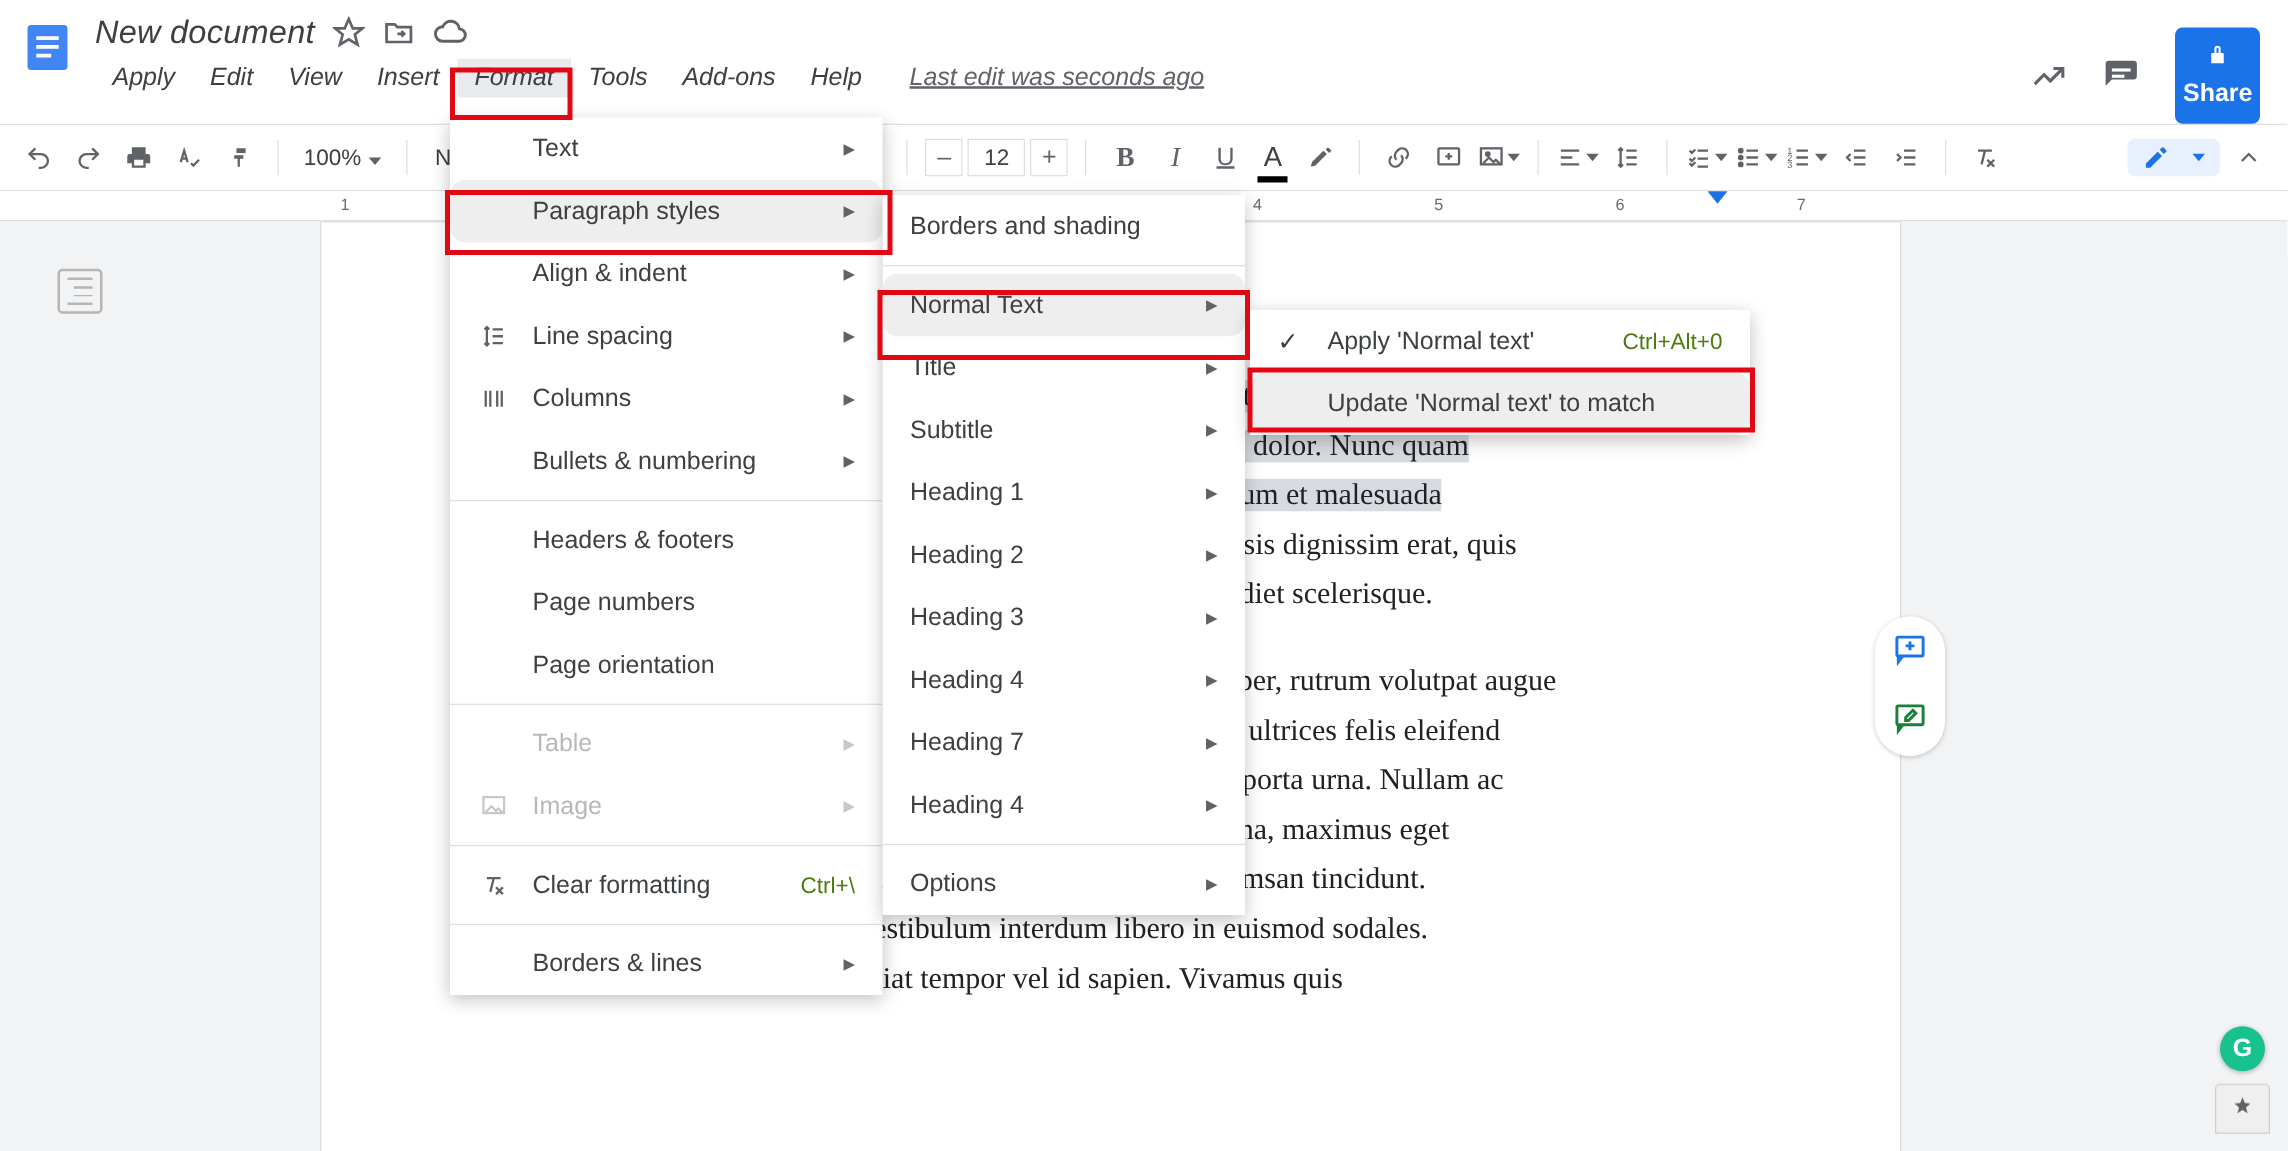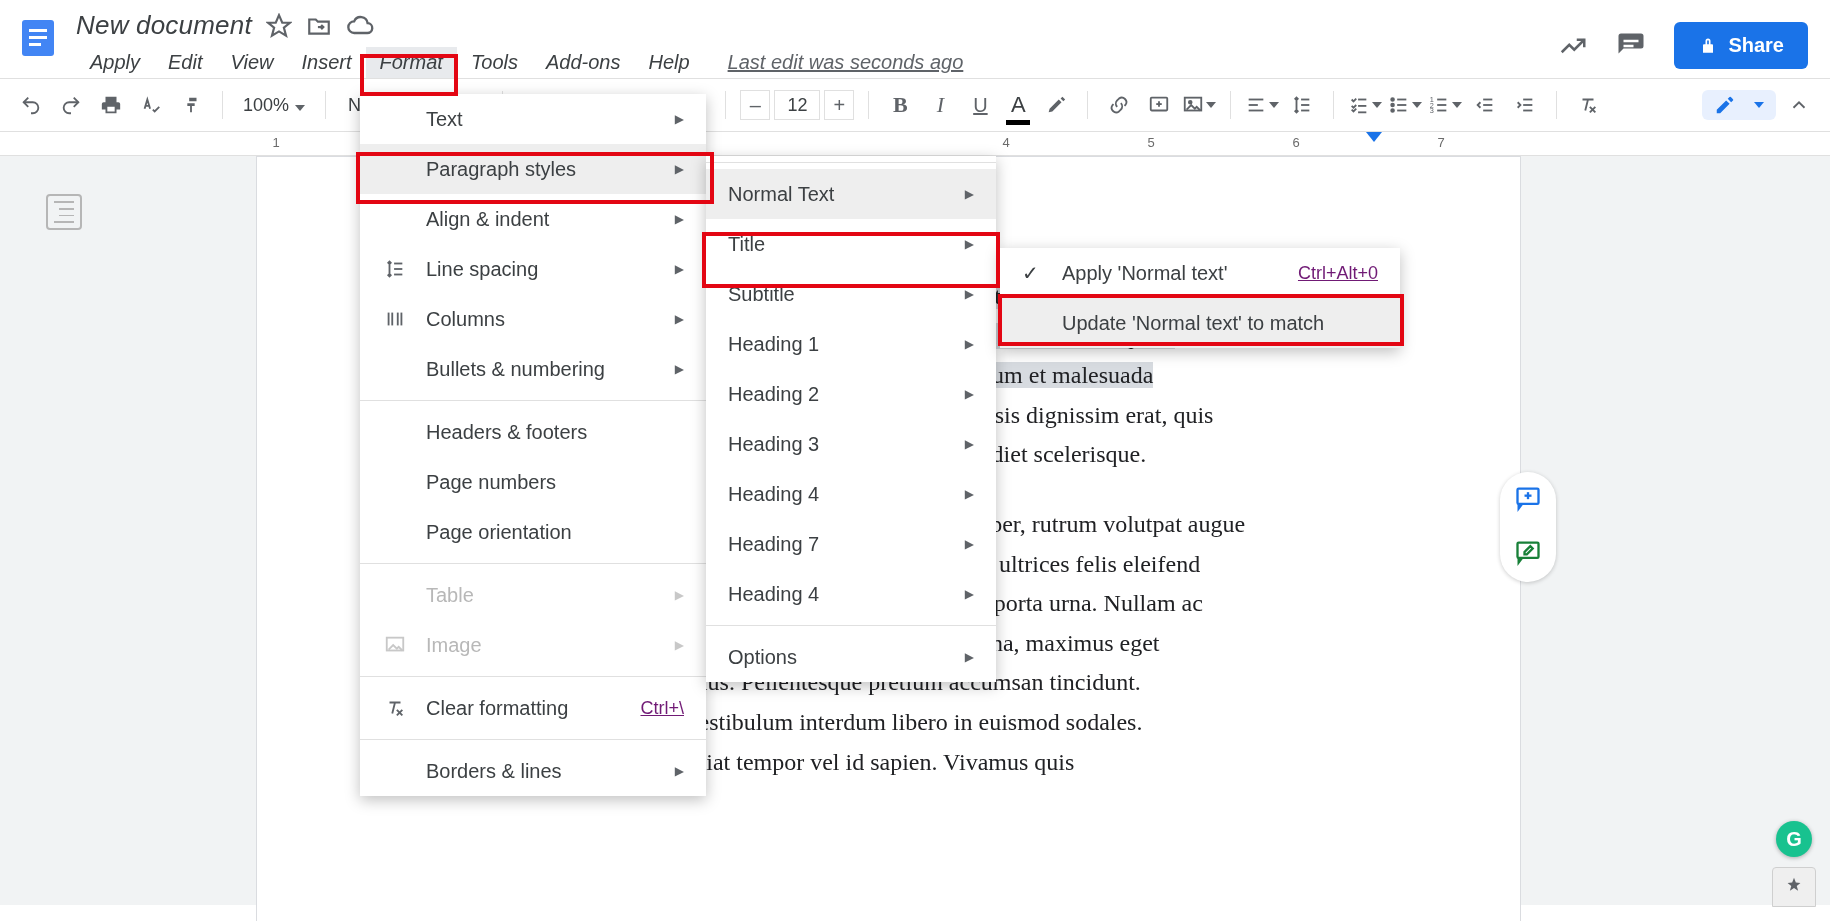--- a/index.html
+++ b/index.html
@@ -18,21 +18,21 @@
   .star-ico svg { width:26px; height:26px; }
   .move-ico svg { width:26px; height:26px; }
   .cloud-ico svg { width:28px; height:28px; }
 
   .menu-row { display:flex; align-items:center; gap:0; padding:6px 0 0 14px; font-size:20px; color:#3c4043; }
   .menu-item { padding:4px 14px; border-radius:0; cursor:pointer; }
   .menu-item.active { background:#e8eaed; }
   .last-edit { color:#5f6368; text-decoration:underline; margin-left:24px; font-size:20px; }
 
   .titlebar-right { margin-left:auto; display:flex; align-items:center; gap:28px; padding-top:14px; padding-right:8px; }
-  .share-btn { background:#1a73e8; color:#fff; font-size:20px; font-weight:600; padding:12px 24px; border-radius:6px; display:flex; align-items:center; gap:10px; cursor:pointer; }
+  .share-btn { background:#1a73e8; color:#fff; font-size:20px; font-weight:600; padding:12px 6px; border-radius:6px; display:flex; align-items:center; gap:10px; cursor:pointer;flex-direction:column; }
   .share-btn svg { width:20px; height:20px; }
 
   
   .toolbar { height:54px; border-top:1px solid #e0e0e0; border-bottom:1px solid #e0e0e0; display:flex; align-items:center; padding:0 14px; gap:6px; font-size:18px; color:#5f6368; }
   .tb-div { width:1px; height:28px; background:#e0e0e0; margin:0 8px; }
   .tb-btn { width:34px; height:34px; display:flex; align-items:center; justify-content:center; color:#5f6368; cursor:pointer; }
   .tb-btn svg { width:22px; height:22px; }
   .zoom-lbl { padding:0 6px; font-size:18px; color:#3c4043; }
   .styles-dd { font-size:18px; color:#3c4043; padding:0 8px; display:flex; align-items:center; gap:24px; }
   .font-dd   { font-size:18px; color:#3c4043; padding:0 8px; display:flex; align-items:center; gap:50px; }
@@ -58,24 +58,24 @@
 
   .page { position:absolute; left:256px; top:24px; width:1265px; height:1400px; background:#fff; border:1px solid #dadce0; }
   .page-content { padding:120px 130px 0 130px; font-family: Georgia, 'Times New Roman', serif; font-size:24px; color:#202124; line-height:1.65; text-align:justify; }
   .sel { background:#d7dbe0; }
 
   .floating-actions { position:absolute; left:1500px; top:340px; width:56px; background:#fff; border-radius:30px; box-shadow:0 1px 4px rgba(0,0,0,0.2); display:flex; flex-direction:column; align-items:center; padding:12px 0; gap:22px; }
   .floating-actions svg { width:28px; height:28px; }
 
   
   .menu { position:absolute; background:#fff; box-shadow:0 4px 14px rgba(0,0,0,0.25); font-size:20px; color:#3c4043; z-index:50; }
-  .menu-row-it { display:flex; align-items:center; height:50px; padding:0 22px; gap:18px; cursor:pointer; }
+  .menu-row-it { display:flex; align-items:center; height:50px; padding:0 22px; gap:18px; cursor:pointer;border-radius:12px; }
   .menu-row-it.disabled { color:#b8b8b8; }
   .menu-row-it .arrow { margin-left:auto; font-size:12px; color:#5f6368; }
-  .menu-row-it .short { margin-left:auto; color:#701a75; font-size:18px;text-decoration:underline; }
+  .menu-row-it .short { margin-left:auto; color:#4d7c0f; font-size:18px; }
   .menu hr { border:none; border-top:1px solid #e0e0e0; margin:6px 0; }
   .menu-icon { width:26px; display:flex; justify-content:center; color:#5f6368; }
   .menu-icon svg{ width:22px; height:22px; }
   .menu-row-it.highlight { background:#eeeeee; }
   .menu-row-it .chk { width:22px; color:#3c4043; }
 
   #menu1 { left:360px; top:94px; width:346px; }
   #menu2 { left:706px; top:156px; width:290px; }
   #menu3 { left:1000px; top:248px; width:400px; }
 
@@ -475,20 +475,23 @@
     </div>
   <hr>
   <div class="menu-row-it">
       <span class="menu-icon"></span>
       <span>Borders &amp; lines</span>
       <span class="arrow">▶</span>
     </div>
 </div>
 
 <div id="menu2" class="menu">
+  <div class="menu-row-it">
+      <span>Borders and shading</span>
+    </div>
   <hr>
   <div class="menu-row-it highlight">
       <span>Normal Text</span>
       <span class="arrow">▶</span>
     </div>
   <div class="menu-row-it">
       <span>Title</span>
       <span class="arrow">▶</span>
     </div>
   <div class="menu-row-it">

